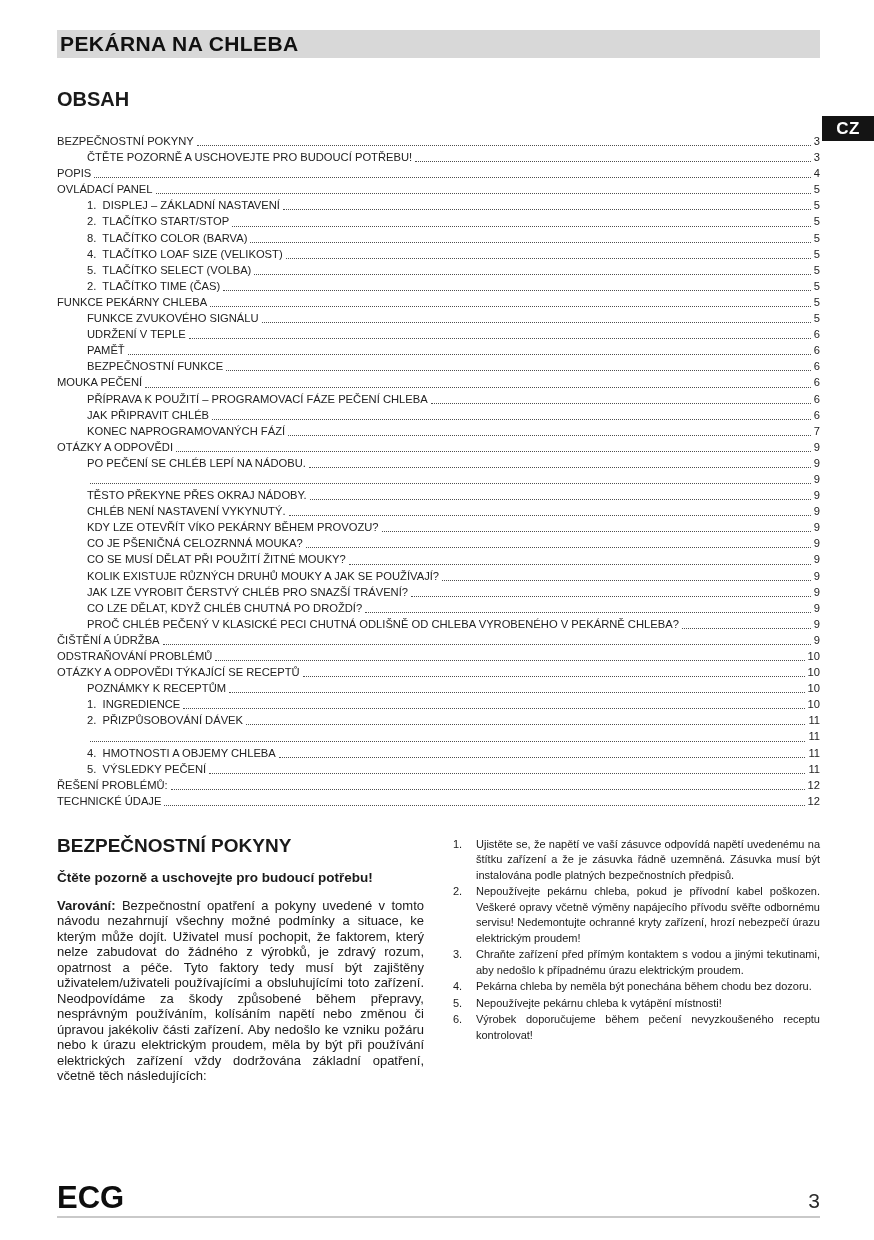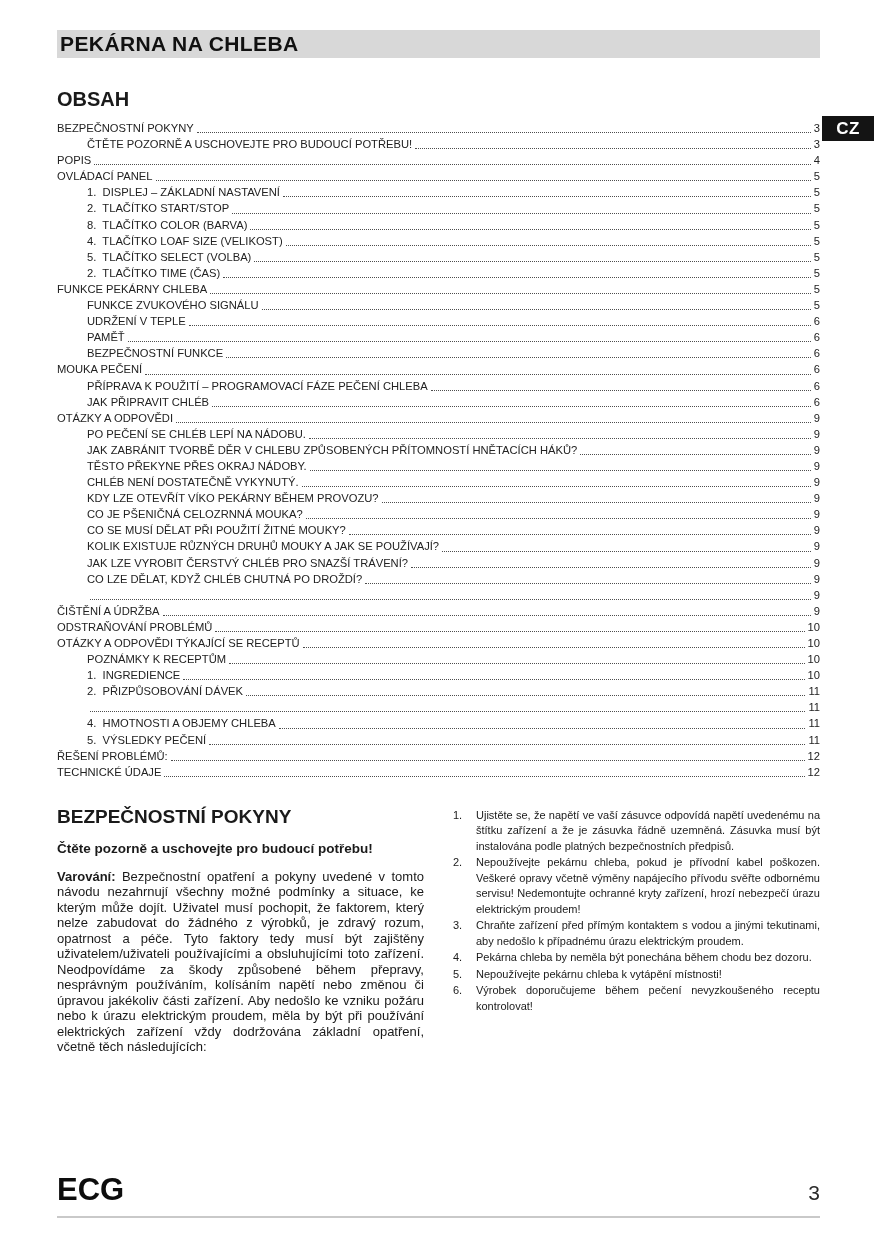--- a/index.html
+++ b/index.html
@@ -19,21 +19,21 @@
   .header-title { font-size:21px; font-weight:bold; letter-spacing:0.4px; color:#111; }
 
   
   .cz-badge {
     position:absolute; top:116px; right:0; width:52px; height:25px;
     background:#141414; color:#fff; font-weight:bold; font-size:17px;
     display:flex; align-items:center; justify-content:center; letter-spacing:0.5px;
   }
 
   
-  .toc-title { margin-top:30px; margin-bottom:9px; font-size:20px; font-weight:bold; }
+  .toc-title { margin-top:30px; margin-bottom:22px; font-size:20px; font-weight:bold; }
   .toc-list { }
   .toc-entry {
     display:flex; align-items:flex-end;
     font-size:11.2px; line-height:16.1px; color:#222;
   }
   .toc-entry.lvl1 { padding-left:30px; }
   .toc-label { white-space:pre; }
   .toc-dots { flex:1; border-bottom:1.5px dotted #4d4d4d; margin:0 3px 3px 3px; min-width:8px; }
   .toc-page { white-space:nowrap; }
 
@@ -45,21 +45,21 @@
   .section-subtitle { font-size:13.5px; font-weight:bold; margin-bottom:13px; }
   .body-text { font-size:13px; line-height:15.5px; text-align:justify; }
   .num-item { display:flex; font-size:11px; line-height:15.5px; margin-bottom:1px; }
   .num { flex:0 0 23px; }
   .num-text { flex:1; text-align:justify; }
 
   
   .page-footer { position:absolute; left:57px; right:54px; bottom:22px; }
   .footer-row {
     display:flex; justify-content:space-between; align-items:flex-end;
-    padding-bottom:11px;
+    padding-bottom:3px;
   }
   .footer-logo { font-size:31px; font-weight:bold; letter-spacing:0px; color:#0d0d0d; line-height:30px; }
   .page-number { font-size:21px; color:#2a2a2a; line-height:24px; }
   .footer-rule { height:2px; background:#c9c9c9; }
 </style>
 </head>
 <body>
 
 <div class="page">
 
@@ -157,42 +157,46 @@
         <div class="toc-entry lvl1">
           <span class="toc-label">PŘÍPRAVA K POUŽITÍ – PROGRAMOVACÍ FÁZE PEČENÍ CHLEBA</span>
           <span class="toc-dots"></span>
           <span class="toc-page">6</span>
         </div>
         <div class="toc-entry lvl1">
           <span class="toc-label">JAK PŘIPRAVIT CHLÉB</span>
           <span class="toc-dots"></span>
           <span class="toc-page">6</span>
         </div>
+        <div class="toc-entry lvl1">
+          <span class="toc-label">KONEC NAPROGRAMOVANÝCH FÁZÍ</span>
+          <span class="toc-dots"></span>
+          <span class="toc-page">7</span>
+        </div>
         <div class="toc-entry">
           <span class="toc-label">OTÁZKY A ODPOVĚDI</span>
           <span class="toc-dots"></span>
           <span class="toc-page">9</span>
         </div>
         <div class="toc-entry lvl1">
           <span class="toc-label">PO PEČENÍ SE CHLÉB LEPÍ NA NÁDOBU.</span>
           <span class="toc-dots"></span>
           <span class="toc-page">9</span>
         </div>
         <div class="toc-entry lvl1">
-          <span class="toc-label">JAK ZABRÁNIT TVORBĚ DĚR V CHLEBU ZPŮSOBENÝCH PŘÍTOMNOSTÍ HNĚTACÍCH HÁKŮ?</span>
           <span class="toc-dots"></span>
           <span class="toc-page">9</span>
         </div>
         <div class="toc-entry lvl1">
           <span class="toc-label">TĚSTO PŘEKYNE PŘES OKRAJ NÁDOBY.</span>
           <span class="toc-dots"></span>
           <span class="toc-page">9</span>
         </div>
         <div class="toc-entry lvl1">
-          <span class="toc-label">CHLÉB NENÍ DOSTATEČNĚ VYKYNUTÝ.</span>
+          <span class="toc-label">CHLÉB NENÍ NASTAVENÍ VYKYNUTÝ.</span>
           <span class="toc-dots"></span>
           <span class="toc-page">9</span>
         </div>
         <div class="toc-entry lvl1">
           <span class="toc-label">KDY LZE OTEVŘÍT VÍKO PEKÁRNY BĚHEM PROVOZU?</span>
           <span class="toc-dots"></span>
           <span class="toc-page">9</span>
         </div>
         <div class="toc-entry lvl1">
           <span class="toc-label">CO JE PŠENIČNÁ CELOZRNNÁ MOUKA?</span>
@@ -213,20 +217,21 @@
           <span class="toc-label">JAK LZE VYROBIT ČERSTVÝ CHLÉB PRO SNAZŠÍ TRÁVENÍ?</span>
           <span class="toc-dots"></span>
           <span class="toc-page">9</span>
         </div>
         <div class="toc-entry lvl1">
           <span class="toc-label">CO LZE DĚLAT, KDYŽ CHLÉB CHUTNÁ PO DROŽDÍ?</span>
           <span class="toc-dots"></span>
           <span class="toc-page">9</span>
         </div>
         <div class="toc-entry lvl1">
+          <span class="toc-label">PROČ CHLÉB PEČENÝ V KLASICKÉ PECI CHUTNÁ ODLIŠNĚ OD CHLEBA VYROBENÉHO V PEKÁRNĚ CHLEBA?</span>
           <span class="toc-dots"></span>
           <span class="toc-page">9</span>
         </div>
         <div class="toc-entry">
           <span class="toc-label">ČIŠTĚNÍ A ÚDRŽBA</span>
           <span class="toc-dots"></span>
           <span class="toc-page">9</span>
         </div>
         <div class="toc-entry">
           <span class="toc-label">ODSTRAŇOVÁNÍ PROBLÉMŮ</span>

